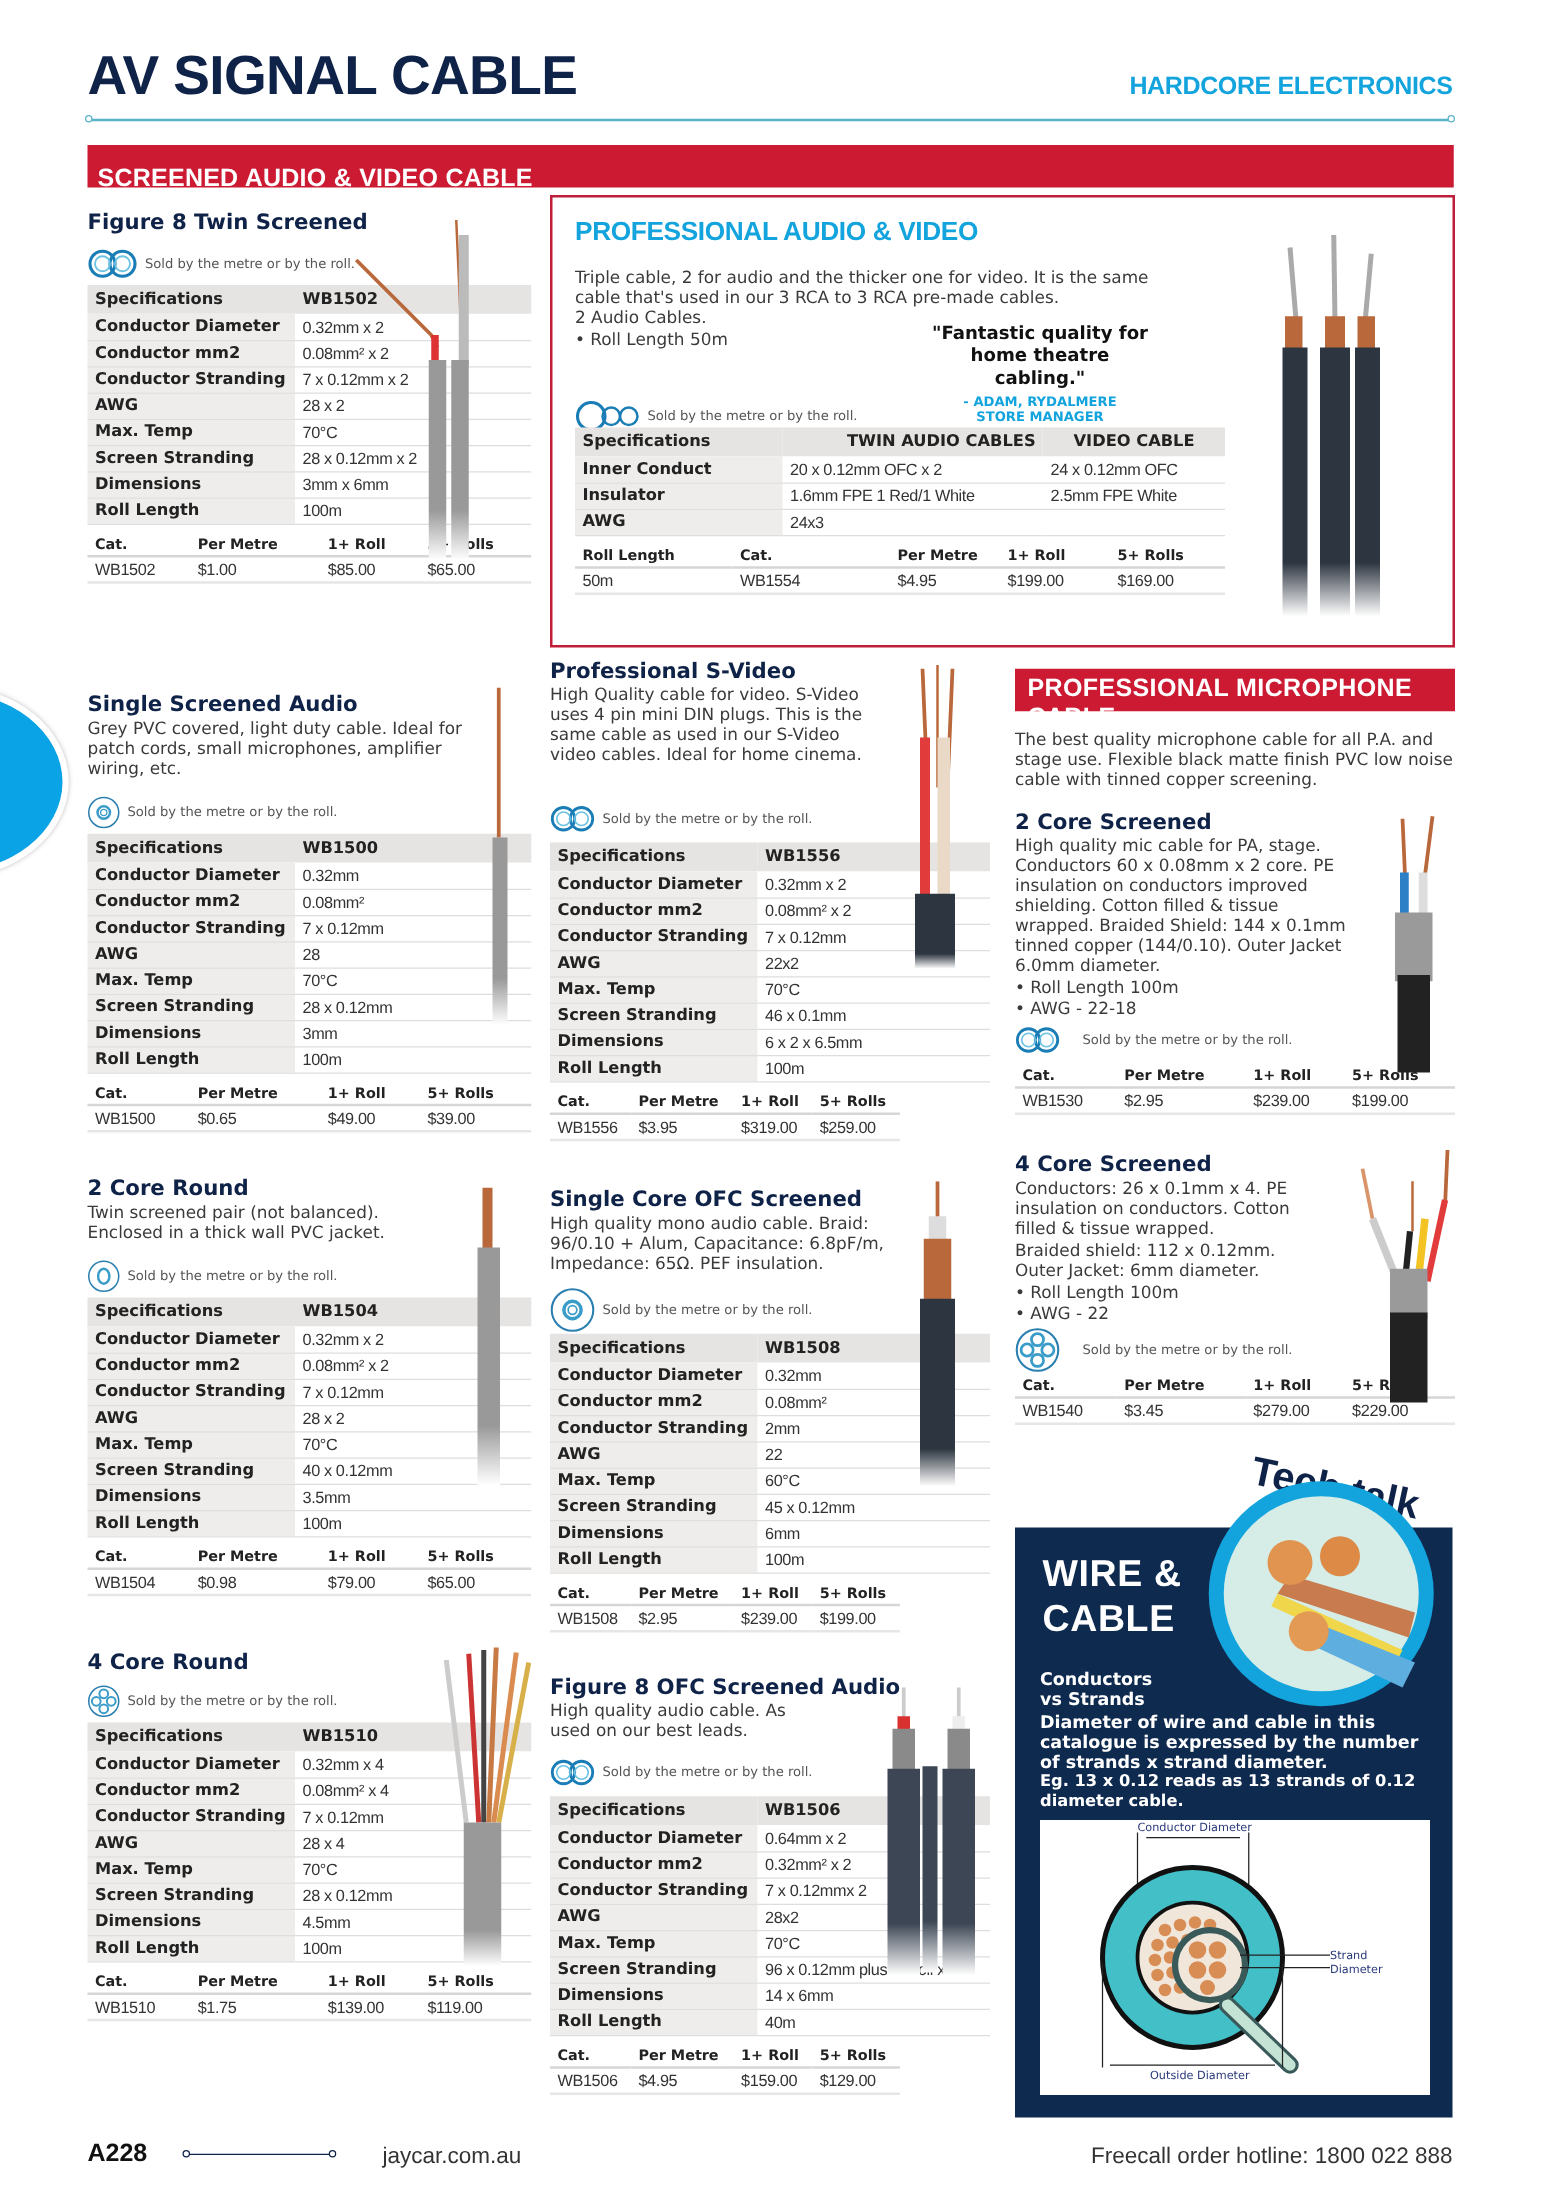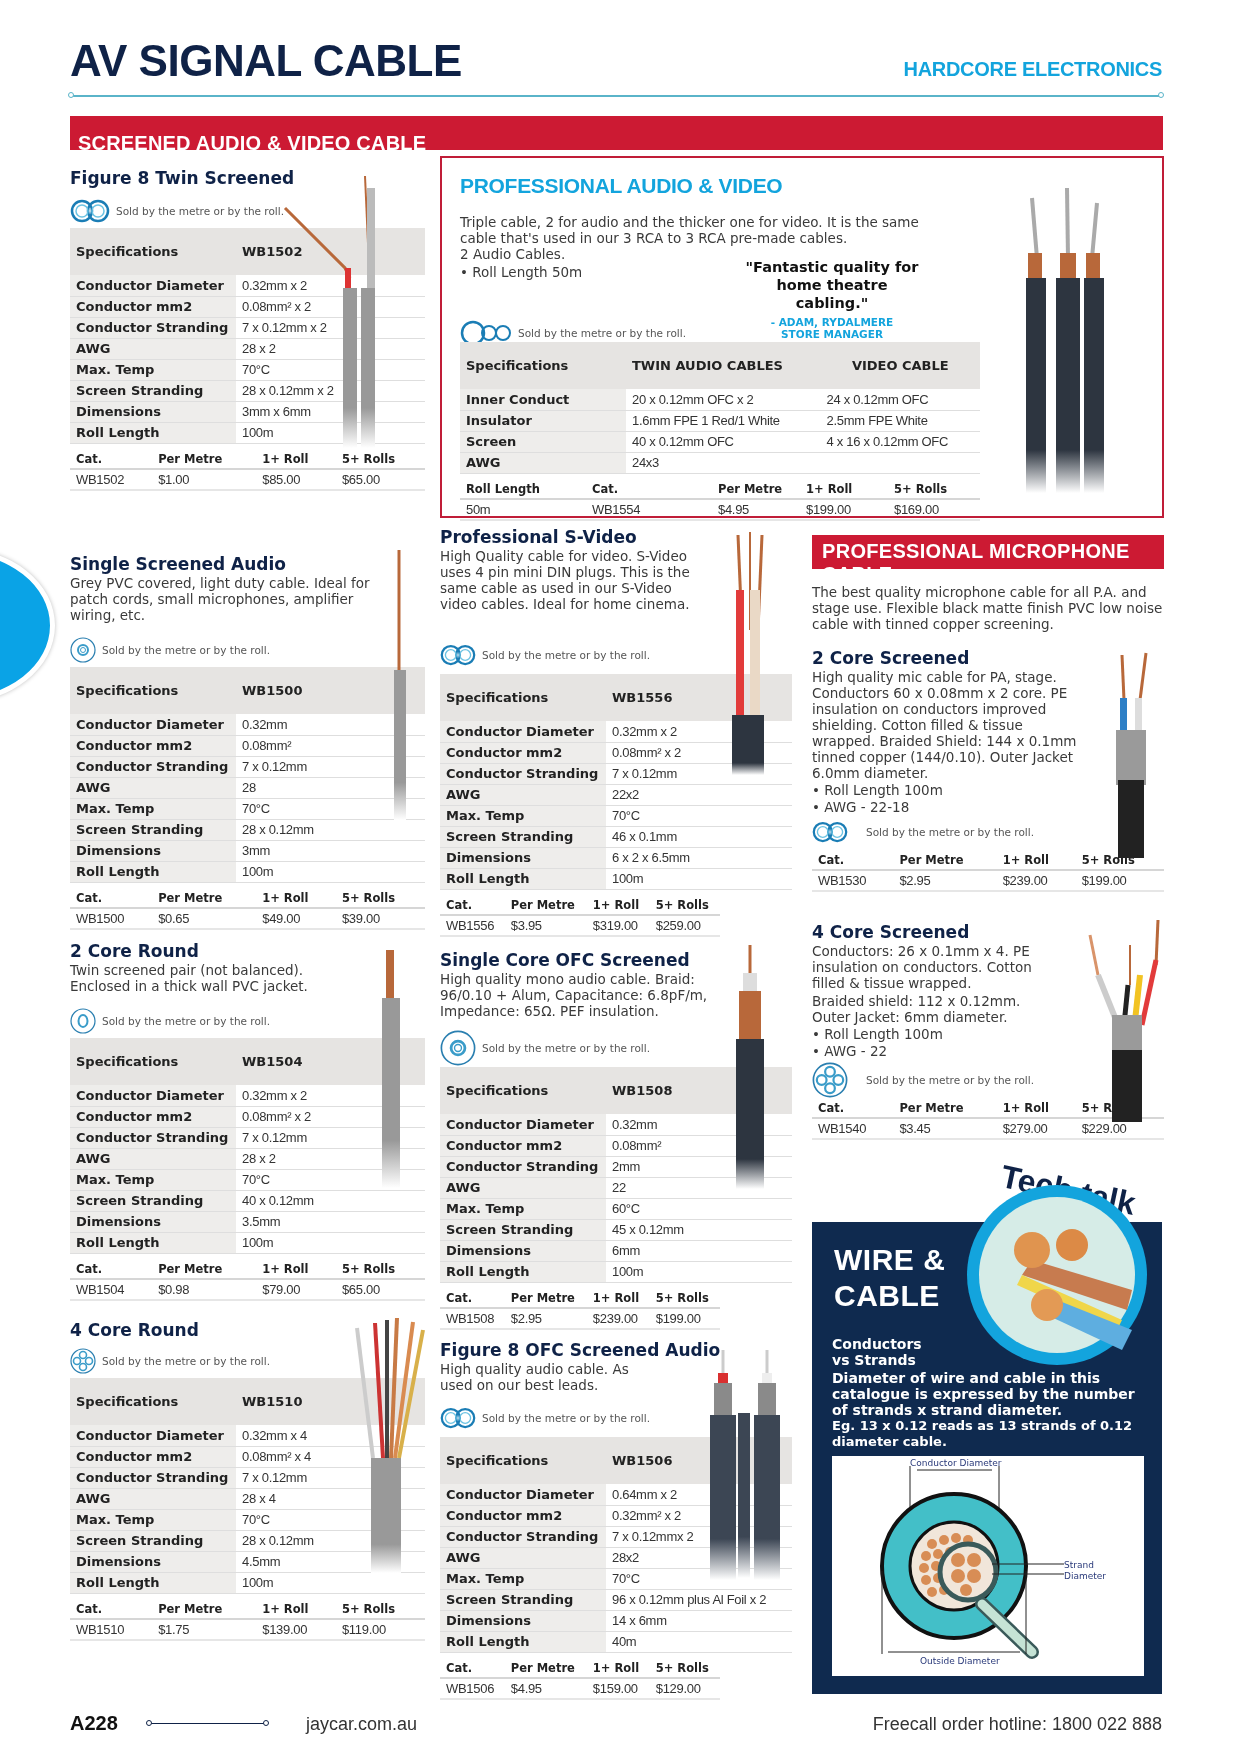--- a/index.html
+++ b/index.html
@@ -15,21 +15,21 @@
   .red-bar { left: 70px; width: 1093px; top: 116px; height: 34px; background: #cc1a33; color: #fff; font-family: "Liberation Sans", sans-serif; font-weight: bold; font-size: 20px; padding: 16px 8px; letter-spacing: 0.2px; }
 
   .side-tab { left: -140px; top: 548px; width: 195px; height: 155px; border-radius: 50%; background: #0aa3e6; border: 5px solid #fff; box-shadow: 0 0 4px rgba(0,0,0,0.25); }
 
   .product h3 { font-family: "DejaVu Sans", sans-serif; font-weight: bold; font-size: 17px; color: #0f2247; line-height: 20px; }
   .product .desc { font-size: 13.5px; line-height: 16px; color: #3a3a3a; margin-top: 1px; }
   .sold { display: flex; align-items: center; gap: 6px; font-size: 10.5px; color: #555; margin-top: 10px; height: 26px; }
   .sold-icon { width: 26px; height: 26px; display: inline-block; }
 
   table.spec { border-collapse: collapse; width: 100%; font-size: 13px; }
-  table.spec th { text-align: left; background: #e6e4e2; font-weight: bold; color: #222; padding: 16px 6px; height: 21px; }
+  table.spec th { text-align: left; background: #e6e4e2; font-weight: bold; color: #222; padding: 4px 6px; height: 21px; }
   table.spec td { padding: 1px 6px; height: 21px; border-bottom: 1px solid #dedede; }
   table.spec td.k { background: #eeedeb; font-weight: bold; color: #222; width: 166px; }
   table.spec td.v { font-family: "Liberation Sans", sans-serif; font-size: 13px; color: #333; letter-spacing: -0.3px; }
 
   table.price { border-collapse: collapse; width: 100%; margin-top: 6px; font-size: 11.5px; }
   table.price th { text-align: left; font-weight: bold; color: #222; padding: 2px 6px; border-bottom: 2px solid #d6d6d6; height: 18px; }
   table.price td { padding: 2px 6px; font-family: "Liberation Sans", sans-serif; font-size: 13px; color: #333; border-bottom: 2px solid #e6e6e6; height: 21px; letter-spacing: -0.3px; }
 
   .cable-img { position: absolute; }
 
@@ -408,37 +408,32 @@
     <svg class="sold-icon" style="width:52px">
         <use href="#ic-triple"></use>
       </svg>
     <span>Sold by the metre or by the roll.</span>
   </div>
   <div class="abs" style="left:18px; top:184px; width:520px;">
     <table class="spec">
       <tbody>
           <tr>
             <th style="width:154px">Specifications</th>
-            <th style="text-align:left">TWIN AUDIO CABLES</th>
+            <th style="text-align:right">TWIN AUDIO CABLES</th>
             <th style="text-align:center">VIDEO CABLE</th>
           </tr>
       <tr>
             <td class="k" style="width:154px">Inner Conduct</td>
             <td class="v">20 x 0.12mm OFC x 2</td>
             <td class="v">24 x 0.12mm OFC</td>
           </tr>
       <tr>
             <td class="k">Insulator</td>
             <td class="v">1.6mm FPE 1 Red/1 White</td>
             <td class="v">2.5mm FPE White</td>
-          </tr>
-      <tr>
-            <td class="k">Screen</td>
-            <td class="v">40 x 0.12mm OFC</td>
-            <td class="v">4 x 16 x 0.12mm OFC</td>
           </tr>
       <tr>
             <td class="k">AWG</td>
             <td class="v">24x3</td>
             <td class="v"></td>
           </tr>
     </tbody>
       </table>
     <table class="price">
       <tbody>

